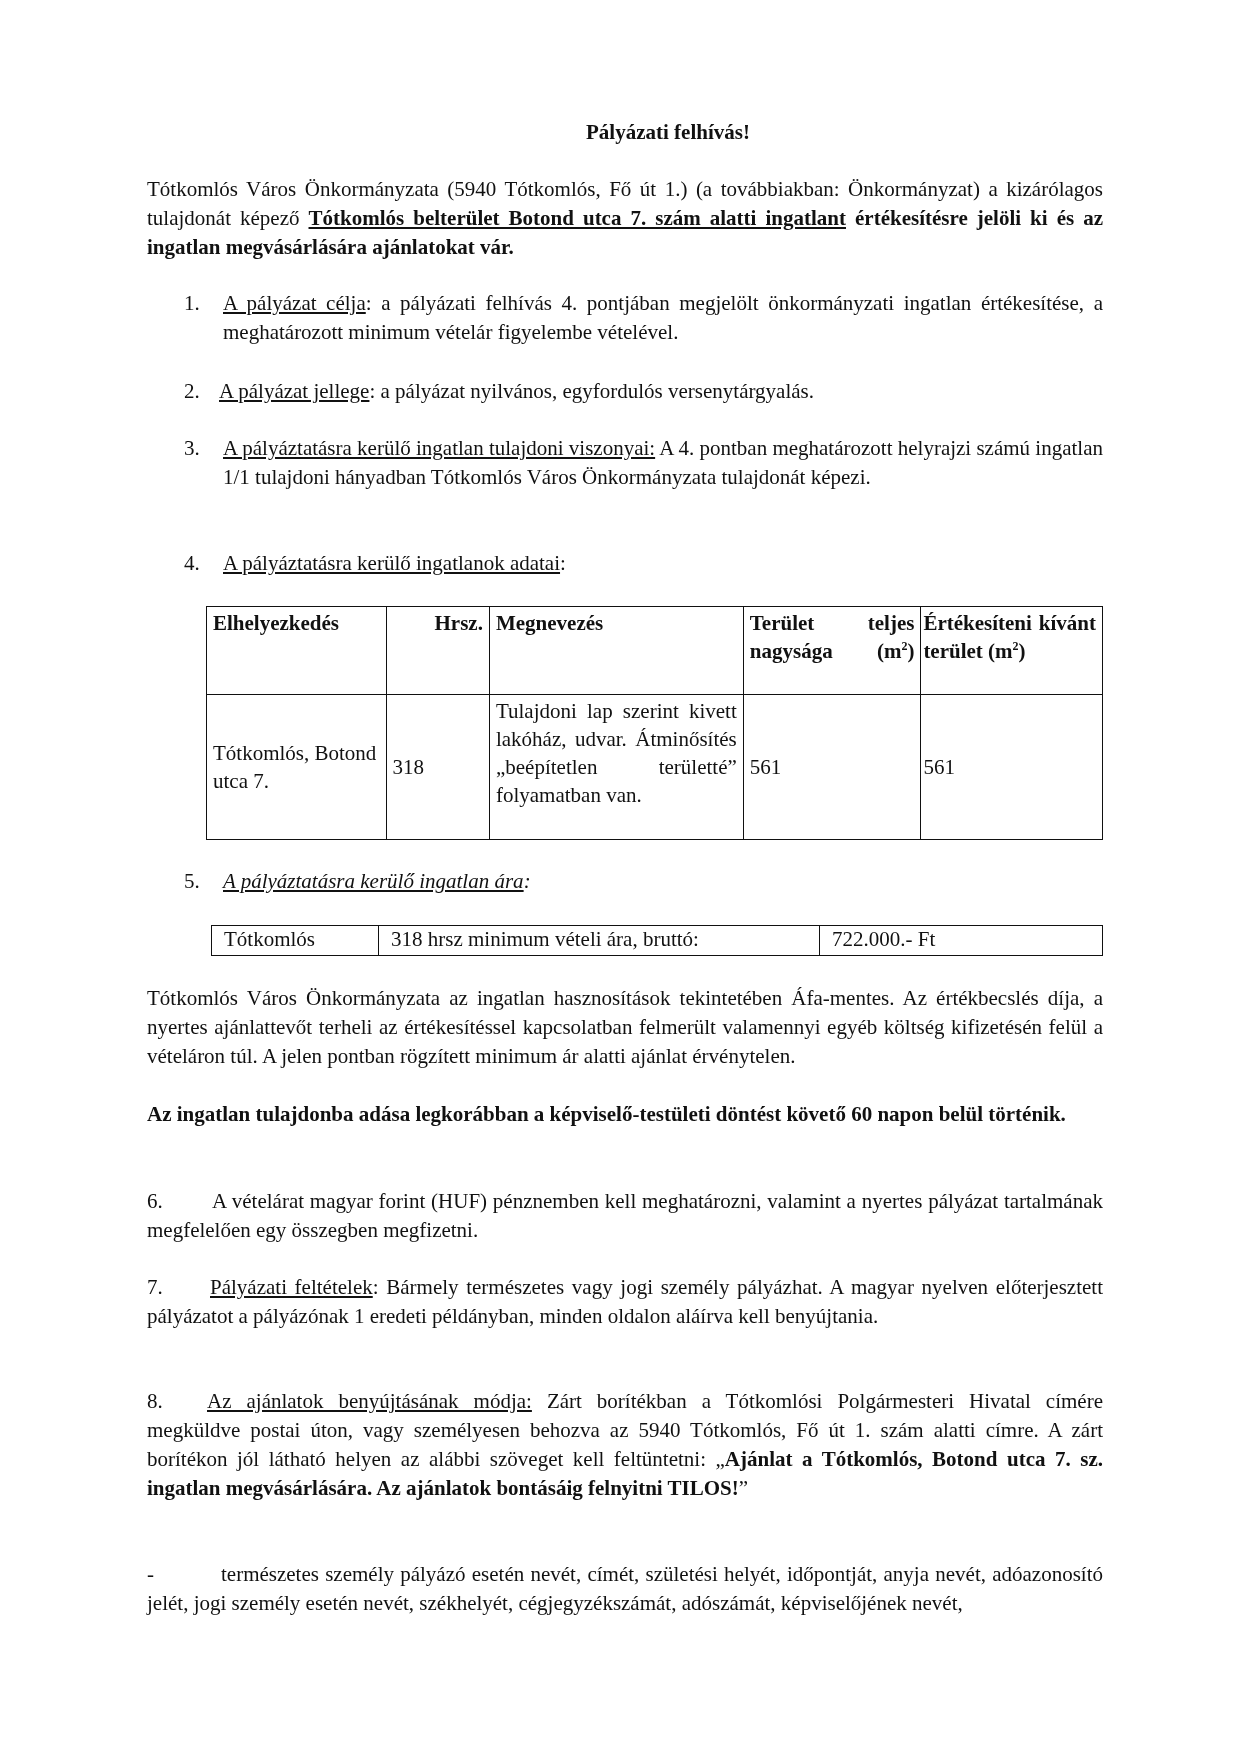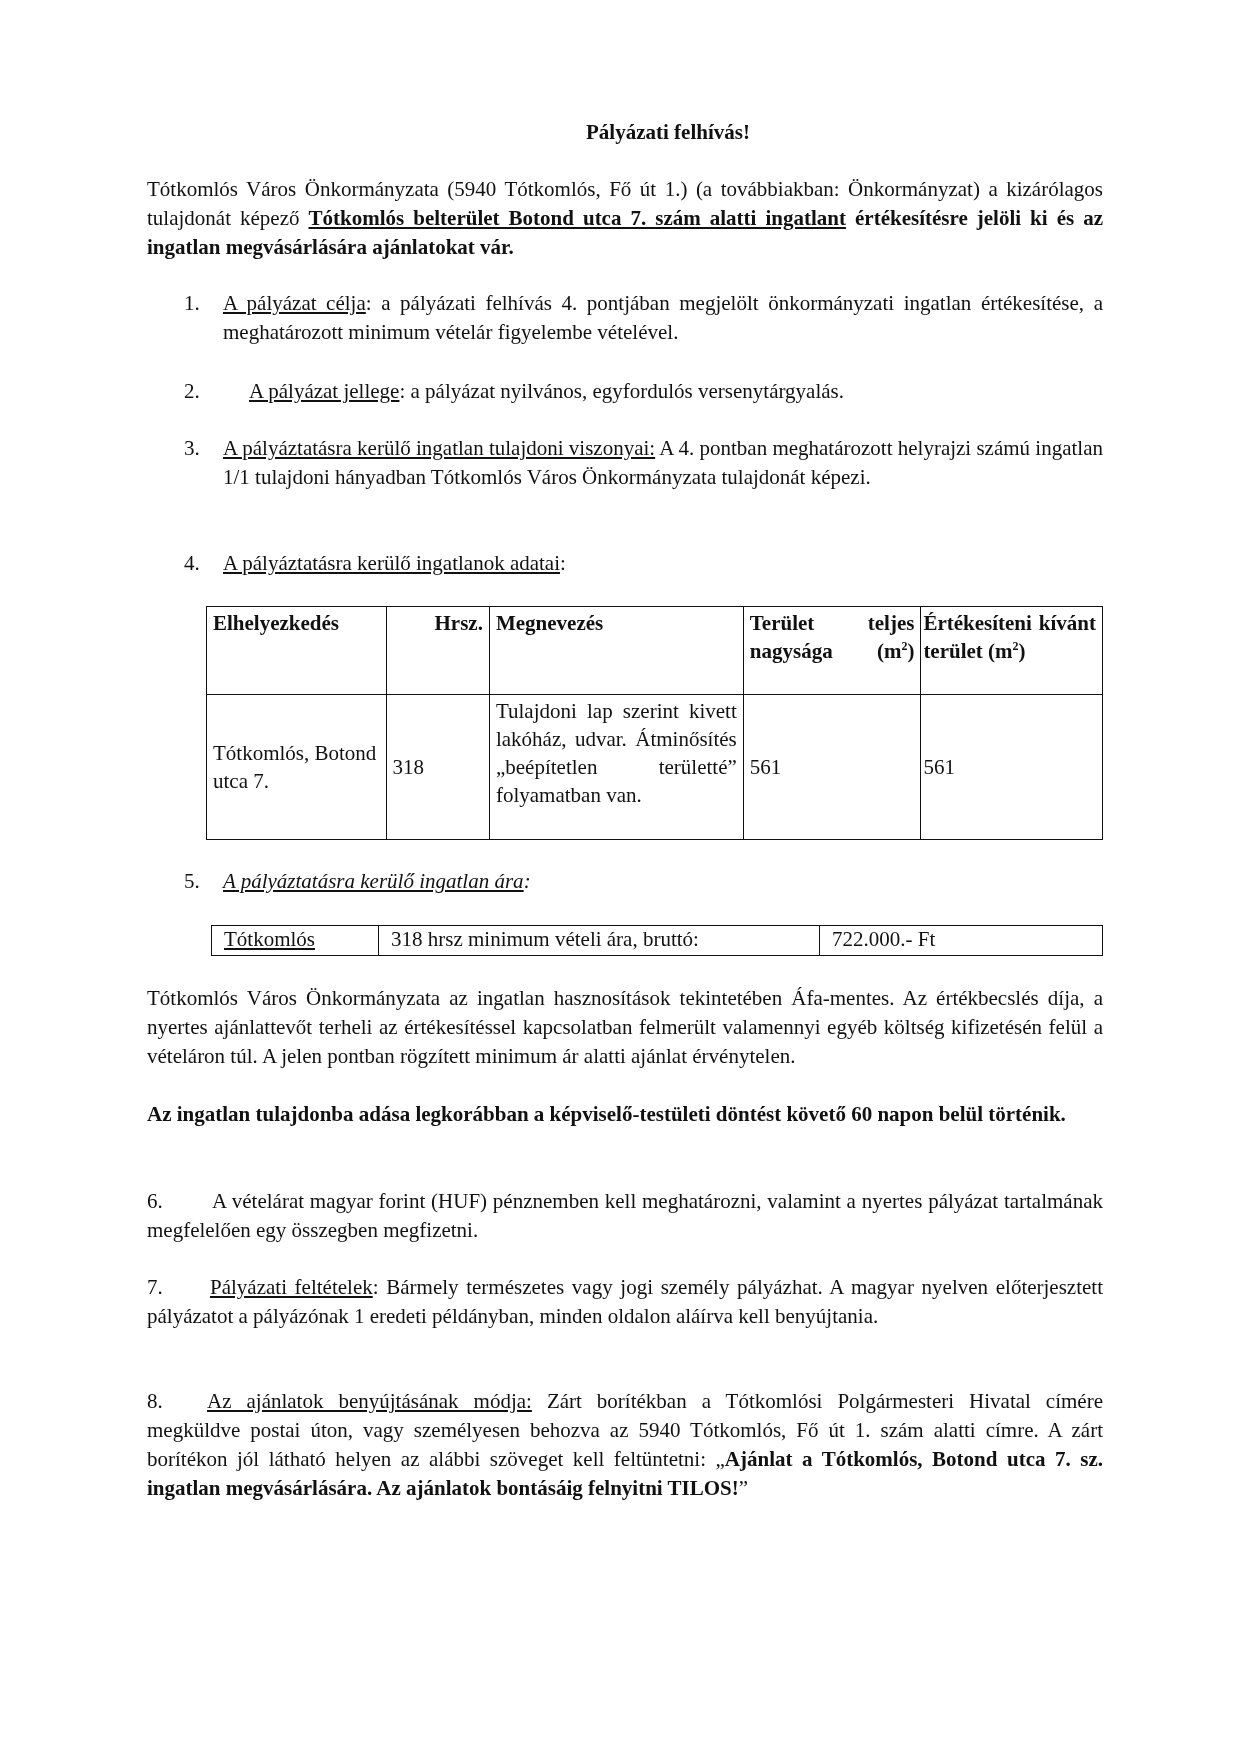--- a/index.html
+++ b/index.html
@@ -28,21 +28,21 @@
   <span>Tótkomlós Város Önkormányzata (5940 Tótkomlós, Fő út 1.) (a továbbiakban: Önkormányzat) a kizárólagos tulajdonát képező </span><b class="u">Tótkomlós belterület Botond utca 7. szám alatti ingatlant</b><b> értékesítésre jelöli ki és az ingatlan megvásárlására ajánlatokat vár.</b>
 </div>
 
 <div class="abs" style="left:147px;width:956px;top:289px;">
   <span class="num" style="left:37px;">1.</span>
   <div class="j" style="margin-left:76px;"><span class="u">A pályázat célja</span><span>: a pályázati felhívás 4. pontjában megjelölt önkormányzati ingatlan értékesítése, a meghatározott minimum vételár figyelembe vételével.</span></div>
 </div>
 
 <div class="abs" style="left:147px;width:956px;top:377px;">
   <span class="num" style="left:37px;">2.</span>
-  <div style="margin-left:102px;"><span class="u">A pályázat jellege</span><span>: a pályázat nyilvános, egyfordulós versenytárgyalás.</span></div>
+  <div style="margin-left:72px;"><span class="u">A pályázat jellege</span><span>: a pályázat nyilvános, egyfordulós versenytárgyalás.</span></div>
 </div>
 
 <div class="abs" style="left:147px;width:956px;top:434px;">
   <span class="num" style="left:37px;">3.</span>
   <div class="j" style="margin-left:76px;"><span class="u">A pályáztatásra kerülő ingatlan tulajdoni viszonyai:</span><span> A 4. pontban meghatározott helyrajzi számú ingatlan 1/1 tulajdoni hányadban Tótkomlós Város Önkormányzata tulajdonát képezi.</span></div>
 </div>
 
 <div class="abs" style="left:147px;width:956px;top:549px;">
   <span class="num" style="left:37px;">4.</span>
   <div style="margin-left:76px;"><span class="u">A pályáztatásra kerülő ingatlanok adatai</span><span>:</span></div>
@@ -68,21 +68,21 @@
   </table>
 
 <div class="abs" style="left:147px;width:956px;top:867px;">
   <span class="num" style="left:37px;">5.</span>
   <div style="margin-left:76px;font-style:italic;"><span class="u">A pályáztatásra kerülő ingatlan ára</span><span>:</span></div>
 </div>
 
 <table style="left:211px;top:925px;width:892px;height:31px;line-height:25px;">
   <tbody>
       <tr>
-    <td style="width:142px;padding:1px 12px;text-decoration:underline;">Tótkomlós</td>
+    <td style="width:142px;padding:1px 12px;">Tótkomlós</td>
     <td style="width:416px;padding:1px 12px;">318 hrsz minimum vételi ára, bruttó:</td>
     <td style="padding:1px 12px;">722.000.- Ft</td>
   </tr>
 </tbody>
   </table>
 
 <div class="abs para j" style="top:984px;">Tótkomlós Város Önkormányzata az ingatlan hasznosítások tekintetében Áfa-mentes. Az értékbecslés díja, a nyertes ajánlattevőt terheli az értékesítéssel kapcsolatban felmerült valamennyi egyéb költség kifizetésén felül a vételáron túl. A jelen pontban rögzített minimum ár alatti ajánlat érvénytelen.</div>
 <div class="abs para j" style="top:1100px;font-weight:bold;">Az ingatlan tulajdonba adása legkorábban a képviselő-testületi döntést követő 60 napon belül történik.</div>
 
 <div class="abs para" style="top:1187px;">
@@ -91,13 +91,14 @@
 
 <div class="abs para" style="top:1273px;">
   <div class="j"><span style="display:inline-block;width:63px;">7.</span><span class="u">Pályázati feltételek</span><span>: Bármely természetes vagy jogi személy pályázhat. A magyar nyelven előterjesztett pályázatot a pályázónak 1 eredeti példányban, minden oldalon aláírva kell benyújtania.</span></div>
 </div>
 
 <div class="abs para" style="top:1387px;">
   <div class="j"><span style="display:inline-block;width:60px;">8.</span><span class="u">Az ajánlatok benyújtásának módja:</span><span> Zárt borítékban a Tótkomlósi Polgármesteri Hivatal címére megküldve postai úton, vagy személyesen behozva az 5940 Tótkomlós, Fő út 1. szám alatti címre. A zárt borítékon jól látható helyen az alábbi szöveget kell feltüntetni: „</span><b>Ajánlat a Tótkomlós, Botond utca 7. sz. ingatlan megvásárlására. Az ajánlatok bontásáig felnyitni TILOS!</b><span>”</span></div>
 </div>
 
 <div class="abs para" style="top:1560px;">
+  <div class="j"><span style="display:inline-block;width:74px;">-</span><span>természetes személy pályázó esetén nevét, címét, születési helyét, időpontját, anyja nevét, adóazonosító jelét, jogi személy esetén nevét, székhelyét, cégjegyzékszámát, adószámát, képviselőjének nevét,</span></div>
 </div>
 
 </body></html>

